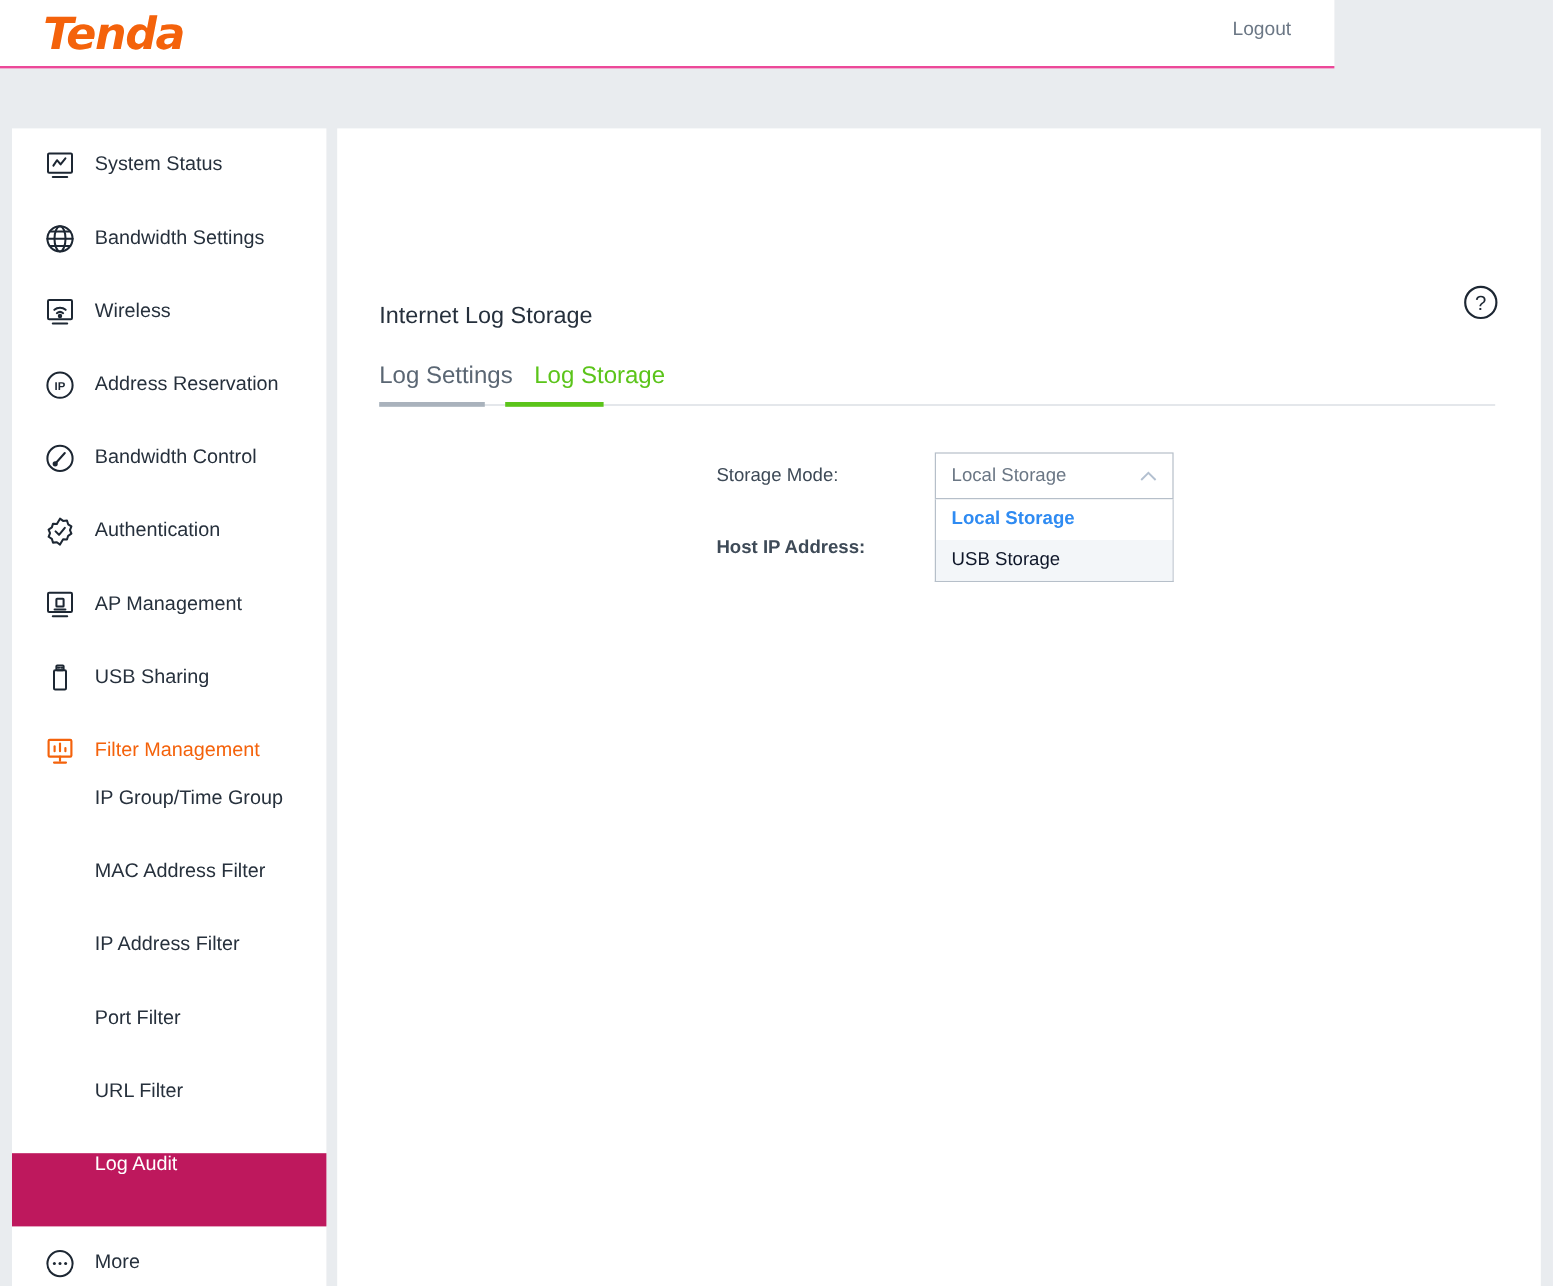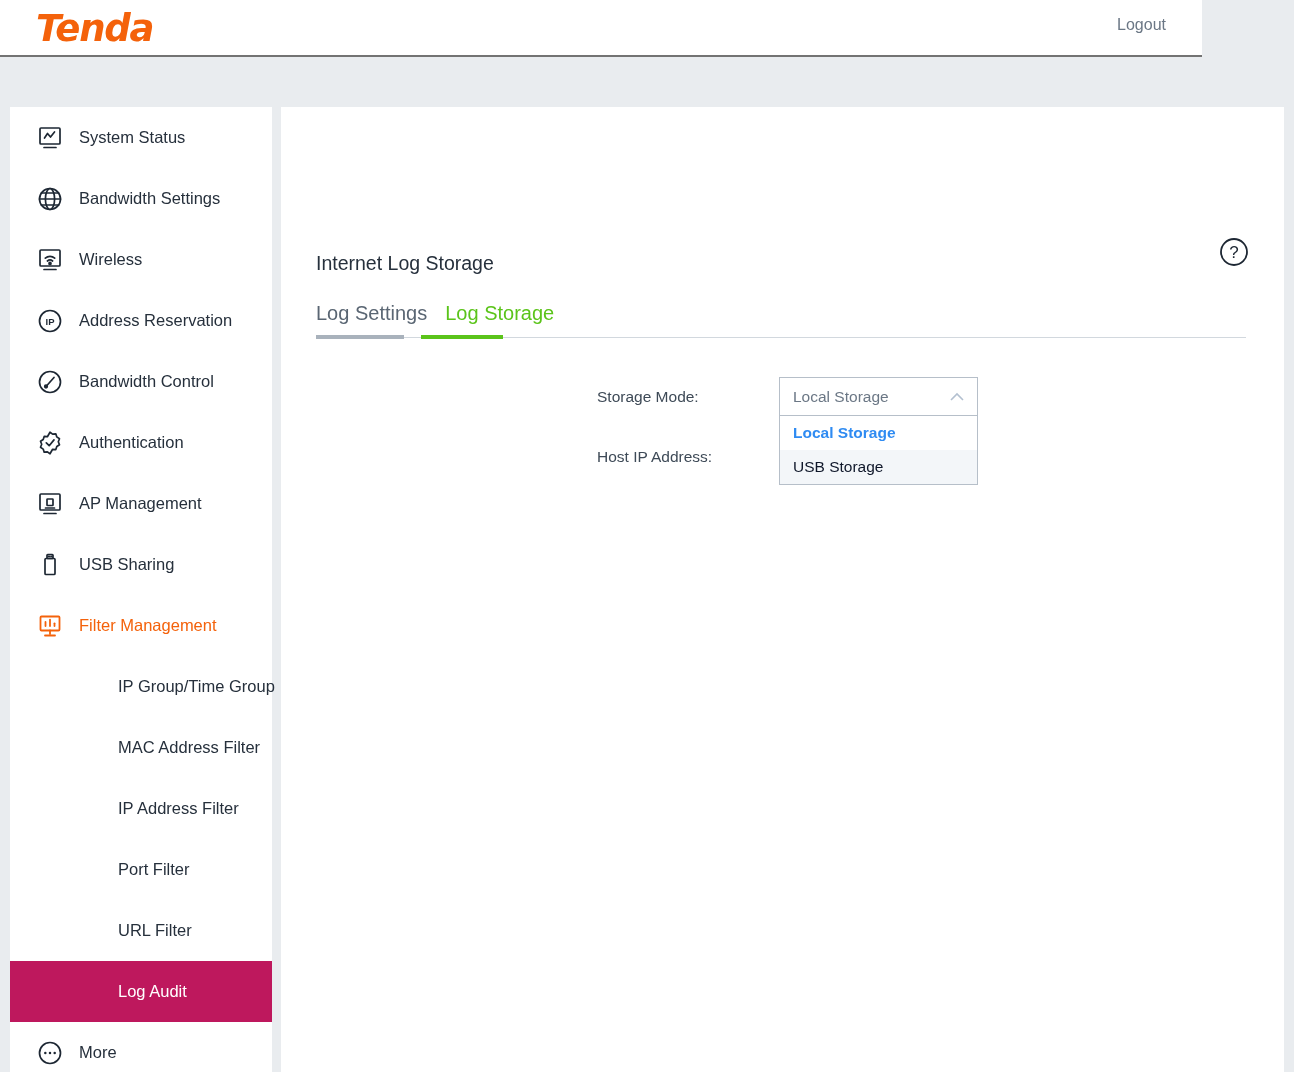--- a/index.html
+++ b/index.html
@@ -8,23 +8,23 @@
     height: 1072px;
     background: #e9ecef;
     font-family: "Liberation Sans", sans-serif;
     overflow: hidden;
   }
 
   
   #header {
     position: absolute;
     left: 0; top: 0;
-    width: 1202px; height: 57px;
-    background: #ffffff;
-    border-bottom: 2px solid #737373;
+    width: 1112px; height: 57px;
+    background: #ffffff;
+    border-bottom: 2px solid #ec4899;
   }
   #logo {
     position: absolute;
     left: 36px; top: 8px;
     font-family: "DejaVu Sans", sans-serif;
     font-size: 37px;
     font-weight: bold;
     font-style: italic;
     letter-spacing: -1.2px;
     color: #f4620b;
@@ -62,23 +62,22 @@
     display: flex; align-items: center; justify-content: center;
   }
   .nav-item .nav-label {
     font-size: 16.5px;
     color: #26303c;
     white-space: nowrap;
   }
   .nav-item.active > .nav-label { color: #f4620b; }
   .sub-item {
     display: flex;
-    align-items: center;
     height: 61px;
-    padding-left: 108px;
+    padding-left: 69px;
     cursor: pointer;
   }
   .sub-item .nav-label {
     font-size: 16.5px;
     color: #26303c;
     white-space: nowrap;
   }
   .sub-item.selected { background: #be185d; }
   .sub-item.selected .nav-label { color: #ffffff; }
 
@@ -140,21 +139,21 @@
   .tab-bar.green { left: 105px; width: 82px; background: #5bc41a; }
 
   
   .form-label {
     position: absolute;
     font-size: 15.5px;
     color: #3e4a57;
     white-space: nowrap;
   }
   #label-storage-mode { left: 316px; top: 281px; }
-  #label-host-ip      { left: 316px; top: 341px; }
+  #label-host-ip      { left: 316px; top: 341px; font-weight: bold; }
 
   
   #select-wrap {
     position: absolute;
     left: 498px; top: 270px;
     width: 199px;
   }
   #select-box {
     position: relative;
     height: 39px;

